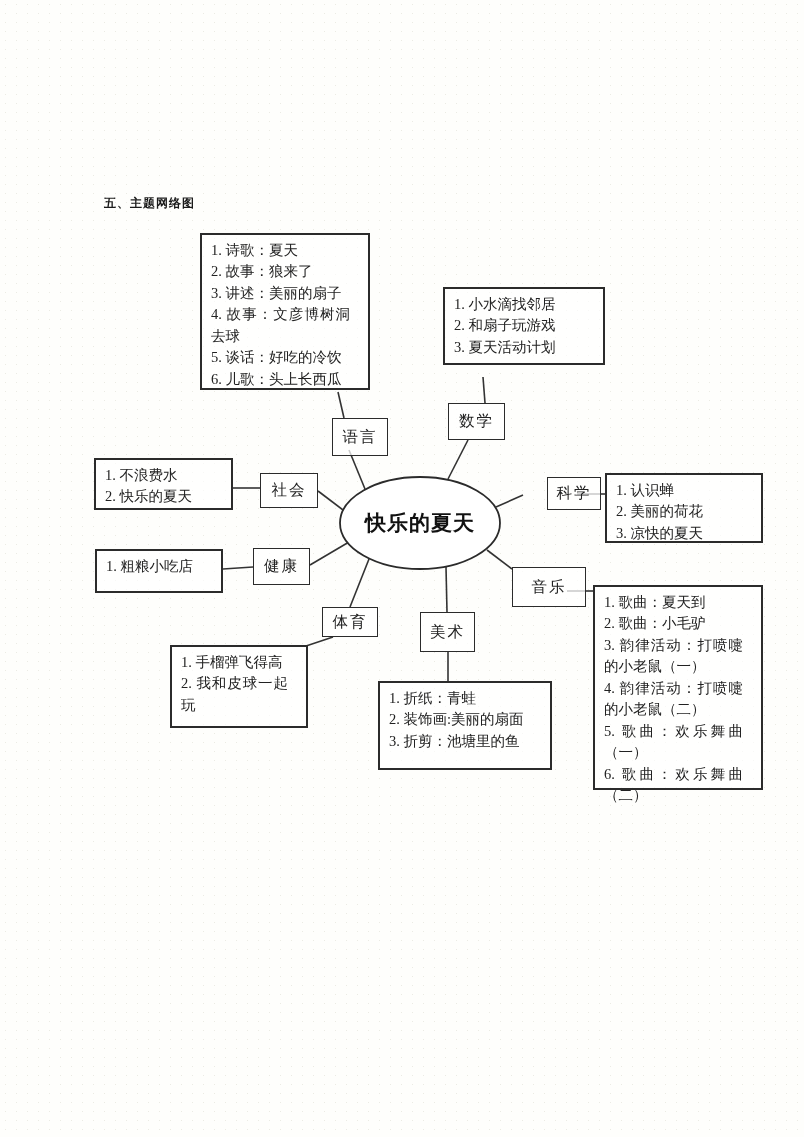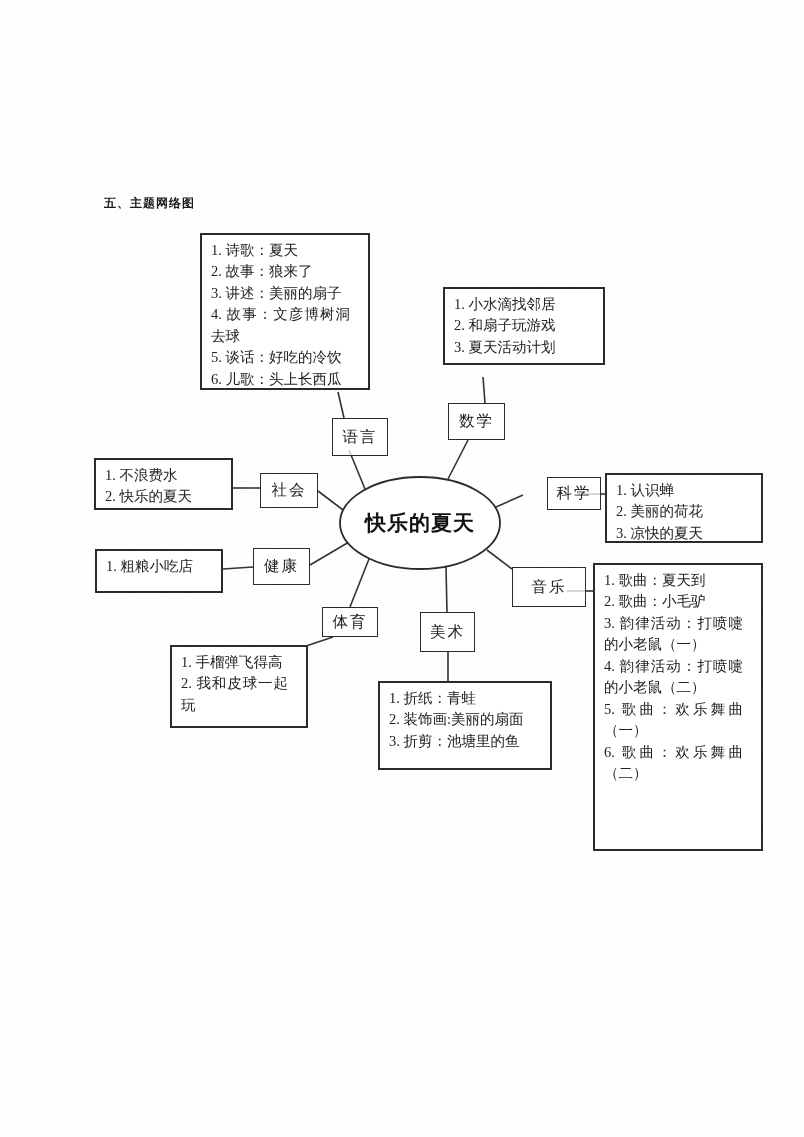--- a/index.html
+++ b/index.html
@@ -119,21 +119,21 @@
       <div class="box-line">2. 美丽的荷花</div>
       <div class="box-line">3. 凉快的夏天</div>
     </div>
   <div class="content-box" style="left:94px;top:458px;width:139px;height:52px;">
       <div class="box-line">1. 不浪费水</div>
       <div class="box-line">2. 快乐的夏天</div>
     </div>
   <div class="content-box" style="left:95px;top:549px;width:128px;height:44px;">
       <div class="box-line">1. 粗粮小吃店</div>
     </div>
-  <div class="content-box" style="left:593px;top:563px;width:170px;height:288px;">
+  <div class="content-box" style="left:593px;top:585px;width:170px;height:205px;">
       <div class="box-line">1. 歌曲：夏天到</div>
       <div class="box-line">2. 歌曲：小毛驴</div>
       <div class="box-line">3. 韵律活动：打喷嚏的小老鼠（一）</div>
       <div class="box-line">4. 韵律活动：打喷嚏的小老鼠（二）</div>
       <div class="box-line">5. 歌曲：欢乐舞曲（一）</div>
       <div class="box-line">6. 歌曲：欢乐舞曲（二）</div>
     </div>
   <div class="content-box" style="left:170px;top:645px;width:138px;height:83px;">
       <div class="box-line">1. 手榴弹飞得高</div>
       <div class="box-line">2. 我和皮球一起玩</div>

